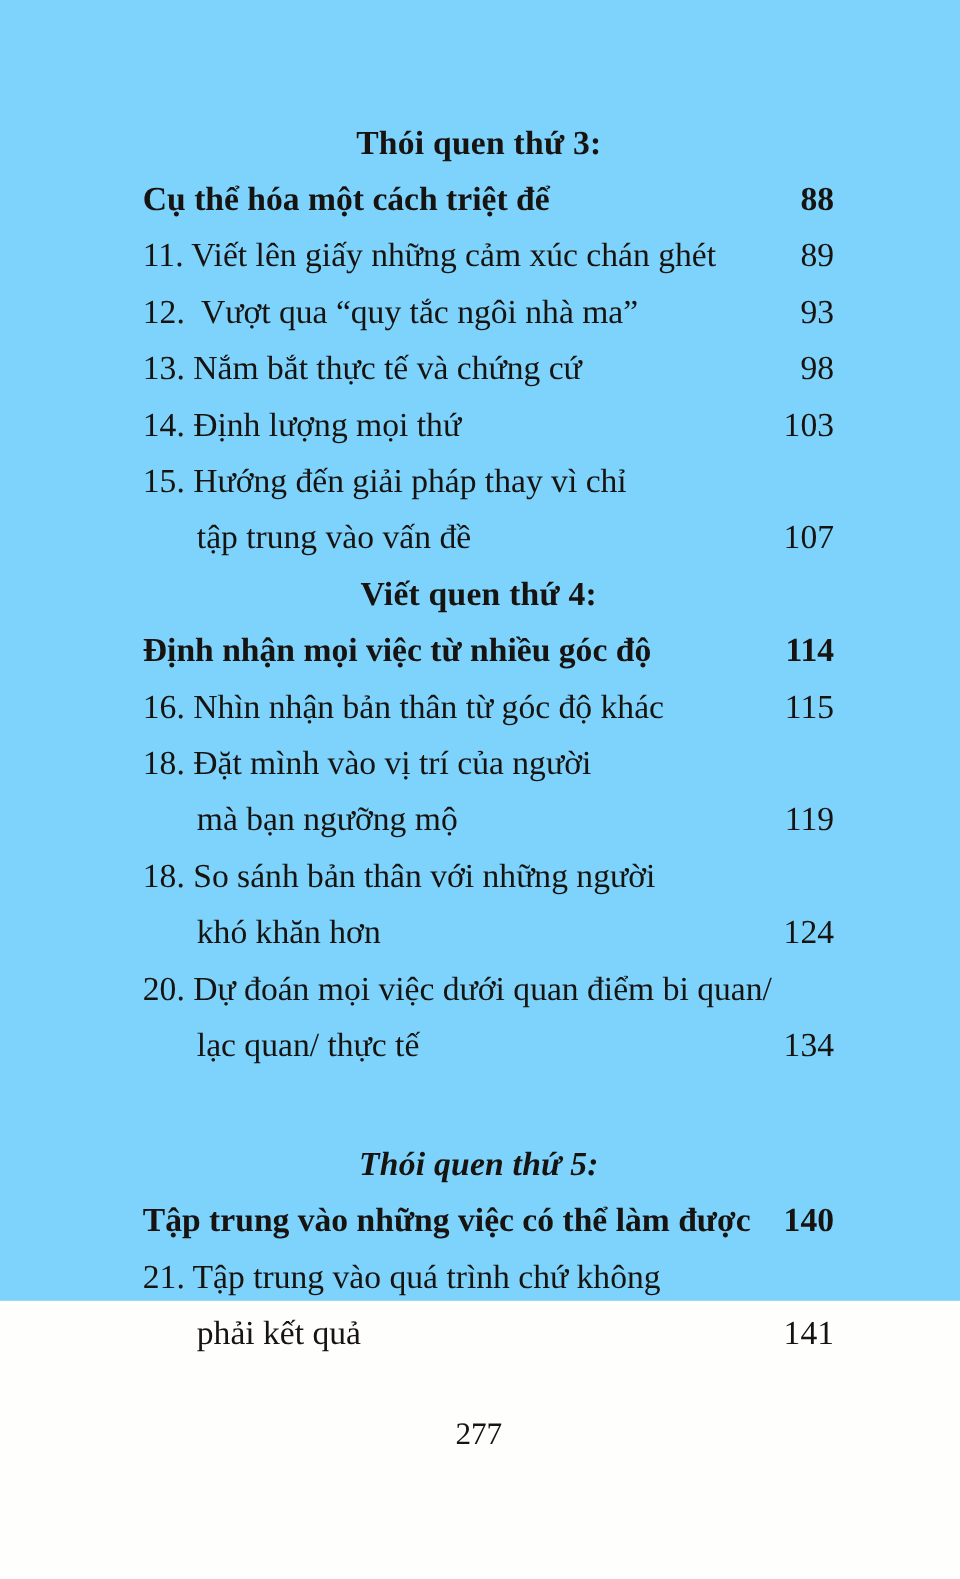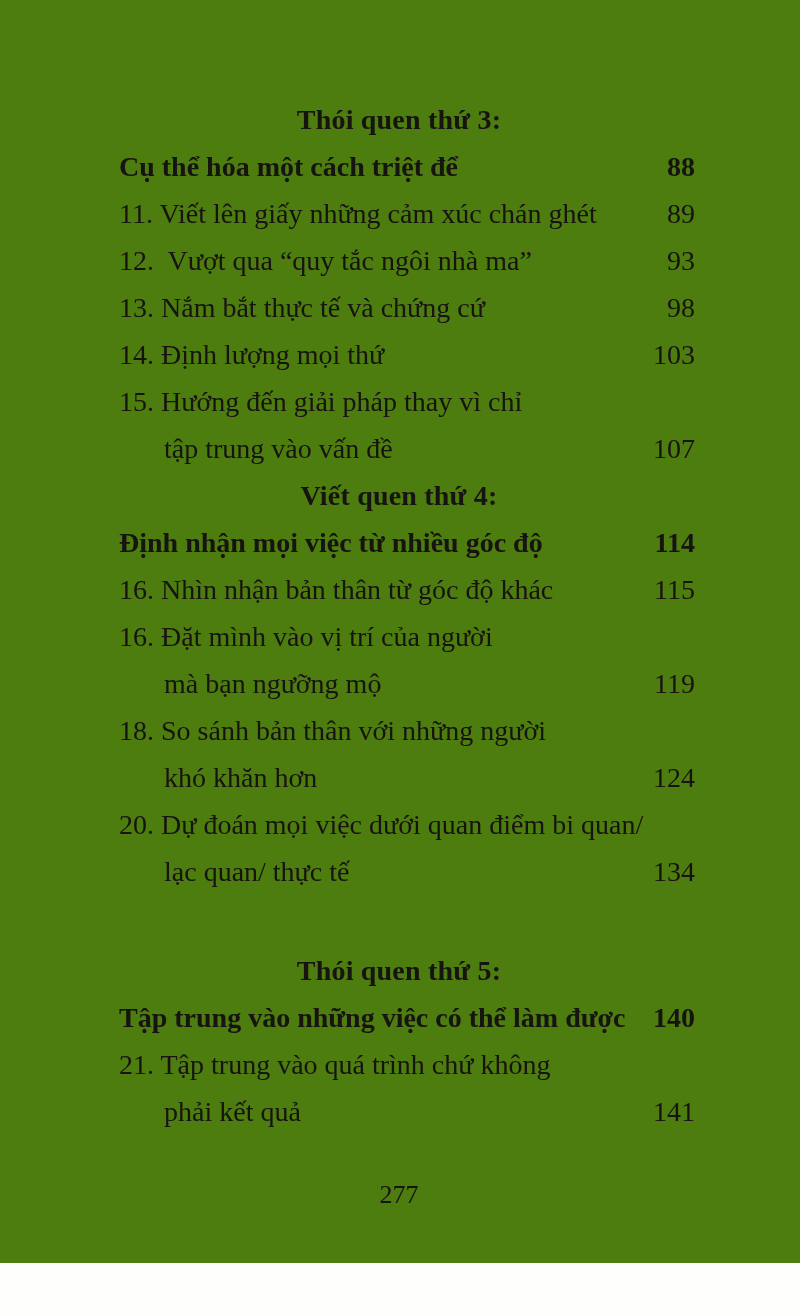--- a/index.html
+++ b/index.html
@@ -7,44 +7,44 @@
   body {
     width: 800px;
     height: 1316px;
     background: #fefefd;
     color: #171310;
     font-family: "Liberation Serif", serif;
     overflow: hidden;
   }
   .page {
     width: 800px;
-    height: 1263px;
+    height: 1084px;
     padding: 96px 105px 0 103px;
-    background: #4d7c0f;
+    background: #7dd3fc;
   }
   .heading {
     margin: 0;
     font-size: 28px;
     line-height: 47px;
     font-weight: 700;
     text-align: center;
     letter-spacing: 0.2px;
   }
   .row {
     display: flex;
     justify-content: space-between;
     align-items: baseline;
     font-size: 28px;
     line-height: 47px;
   }
   .row .title { flex: 0 1 auto; white-space: pre-wrap; margin-left: 16px; }
   .row .pagenum { flex: 0 0 auto; margin-left: 10px; white-space: nowrap; }
   .chapter { font-weight: 700; }
   .cont .title { padding-left: 45px; }
-  .gap-top { margin-top: 52px; }
+  .gap-top { margin-top: 52px; font-style: italic; }
   .footer {
     margin-top: 36px;
     text-align: center;
     font-size: 26px;
     line-height: 47px;
   }
 </style>
 </head>
 <body>
 
@@ -85,21 +85,21 @@
     <h2 class="heading">Viết quen thứ 4:</h2>
     <div class="row chapter">
       <span class="title">Định nhận mọi việc từ nhiều góc độ</span>
       <span class="pagenum">114</span>
     </div>
     <div class="row">
       <span class="title">16. Nhìn nhận bản thân từ góc độ khác</span>
       <span class="pagenum">115</span>
     </div>
     <div class="row">
-      <span class="title">16. Đặt mình vào vị trí của người</span>
+      <span class="title">18. Đặt mình vào vị trí của người</span>
     </div>
     <div class="row cont">
       <span class="title">mà bạn ngưỡng mộ</span>
       <span class="pagenum">119</span>
     </div>
     <div class="row">
       <span class="title">18. So sánh bản thân với những người</span>
     </div>
     <div class="row cont">
       <span class="title">khó khăn hơn</span>

